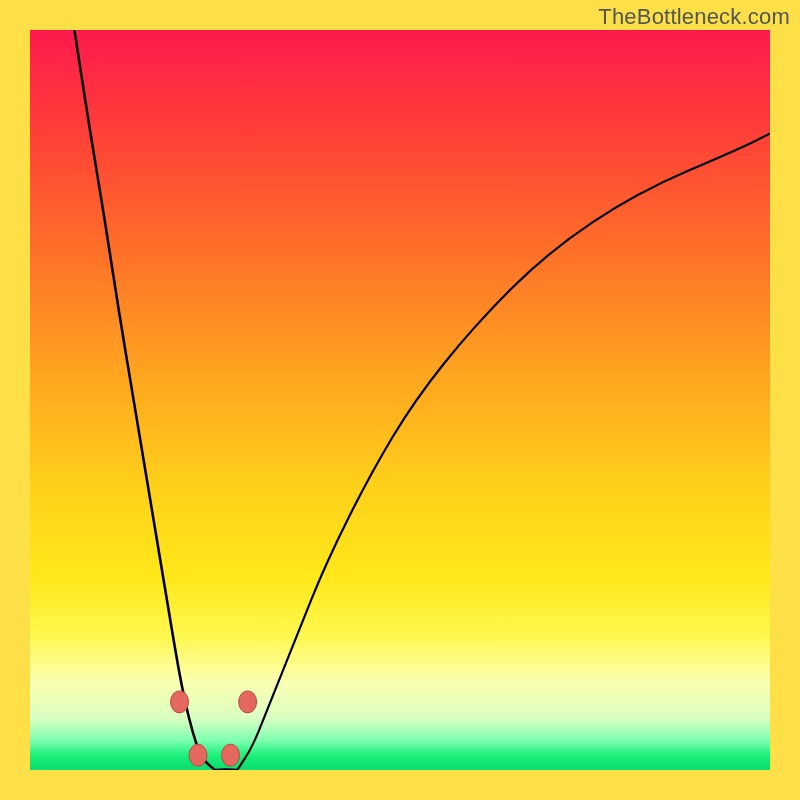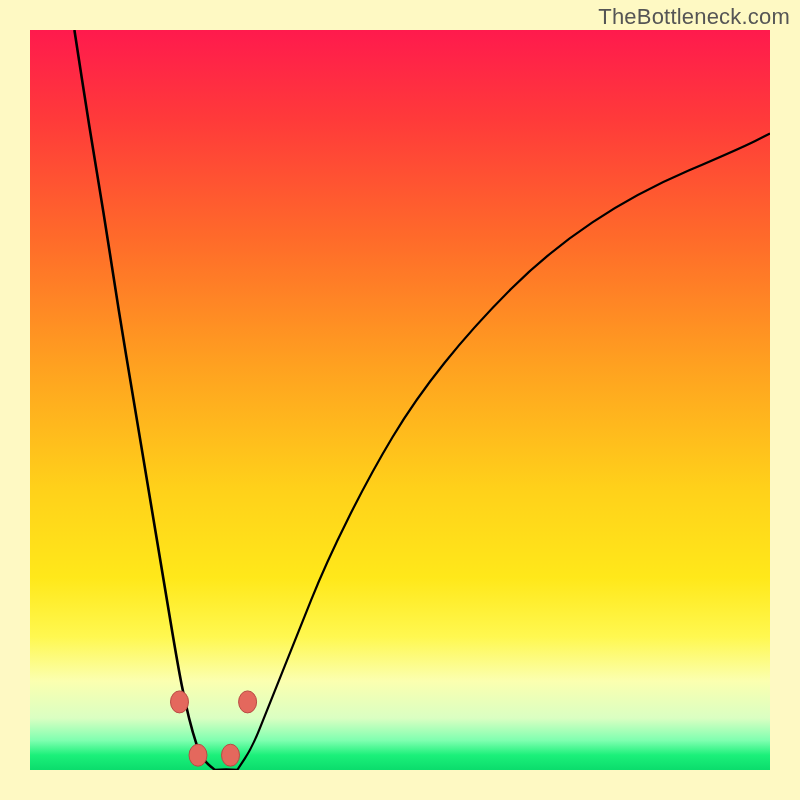--- a/index.html
+++ b/index.html
@@ -10,21 +10,21 @@
     overflow: hidden;
     background: #000;
     font-family: Arial, Helvetica, sans-serif;
   }
   .frame {
     position: absolute;
     top: 0;
     left: 0;
     width: 800px;
     height: 800px;
-    background: #fef9c3;
+    background: #fde047;
   }
   .plot {
     position: absolute;
     top: 30px;
     left: 30px;
     width: 740px;
     height: 740px;
     background: linear-gradient(
       to bottom,
       #ff1a4d 0%,

